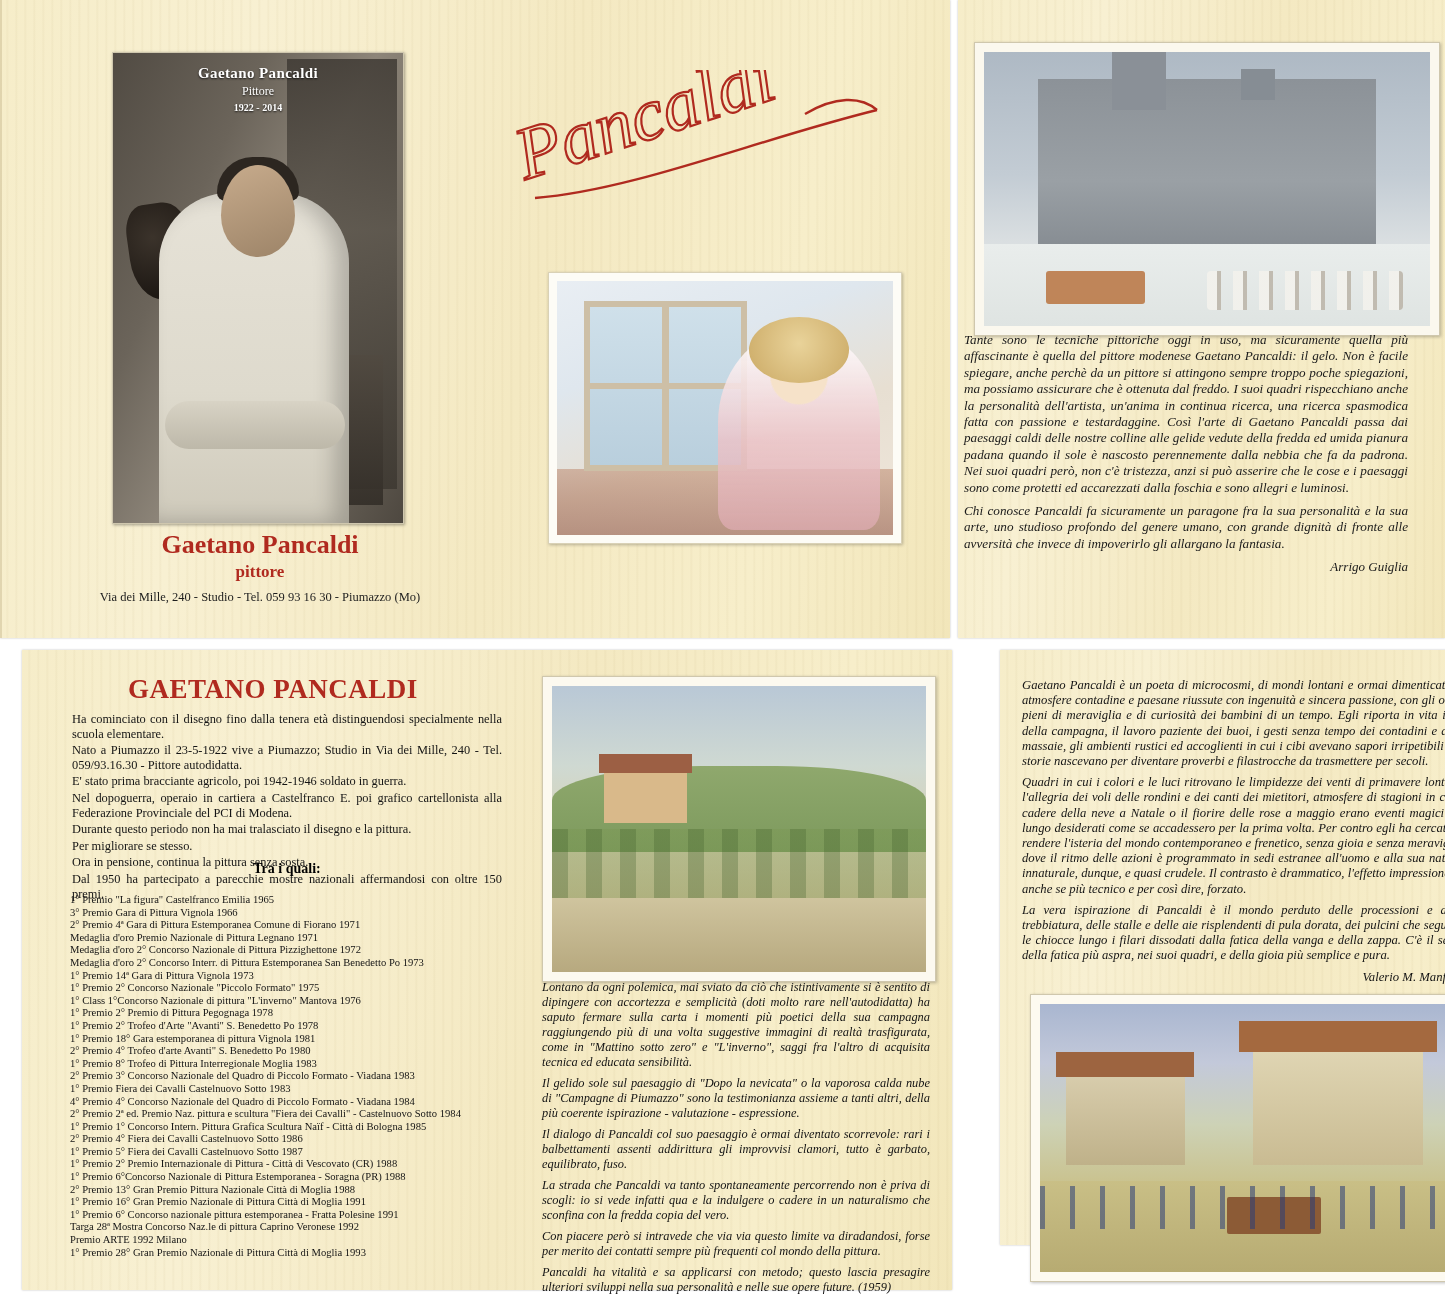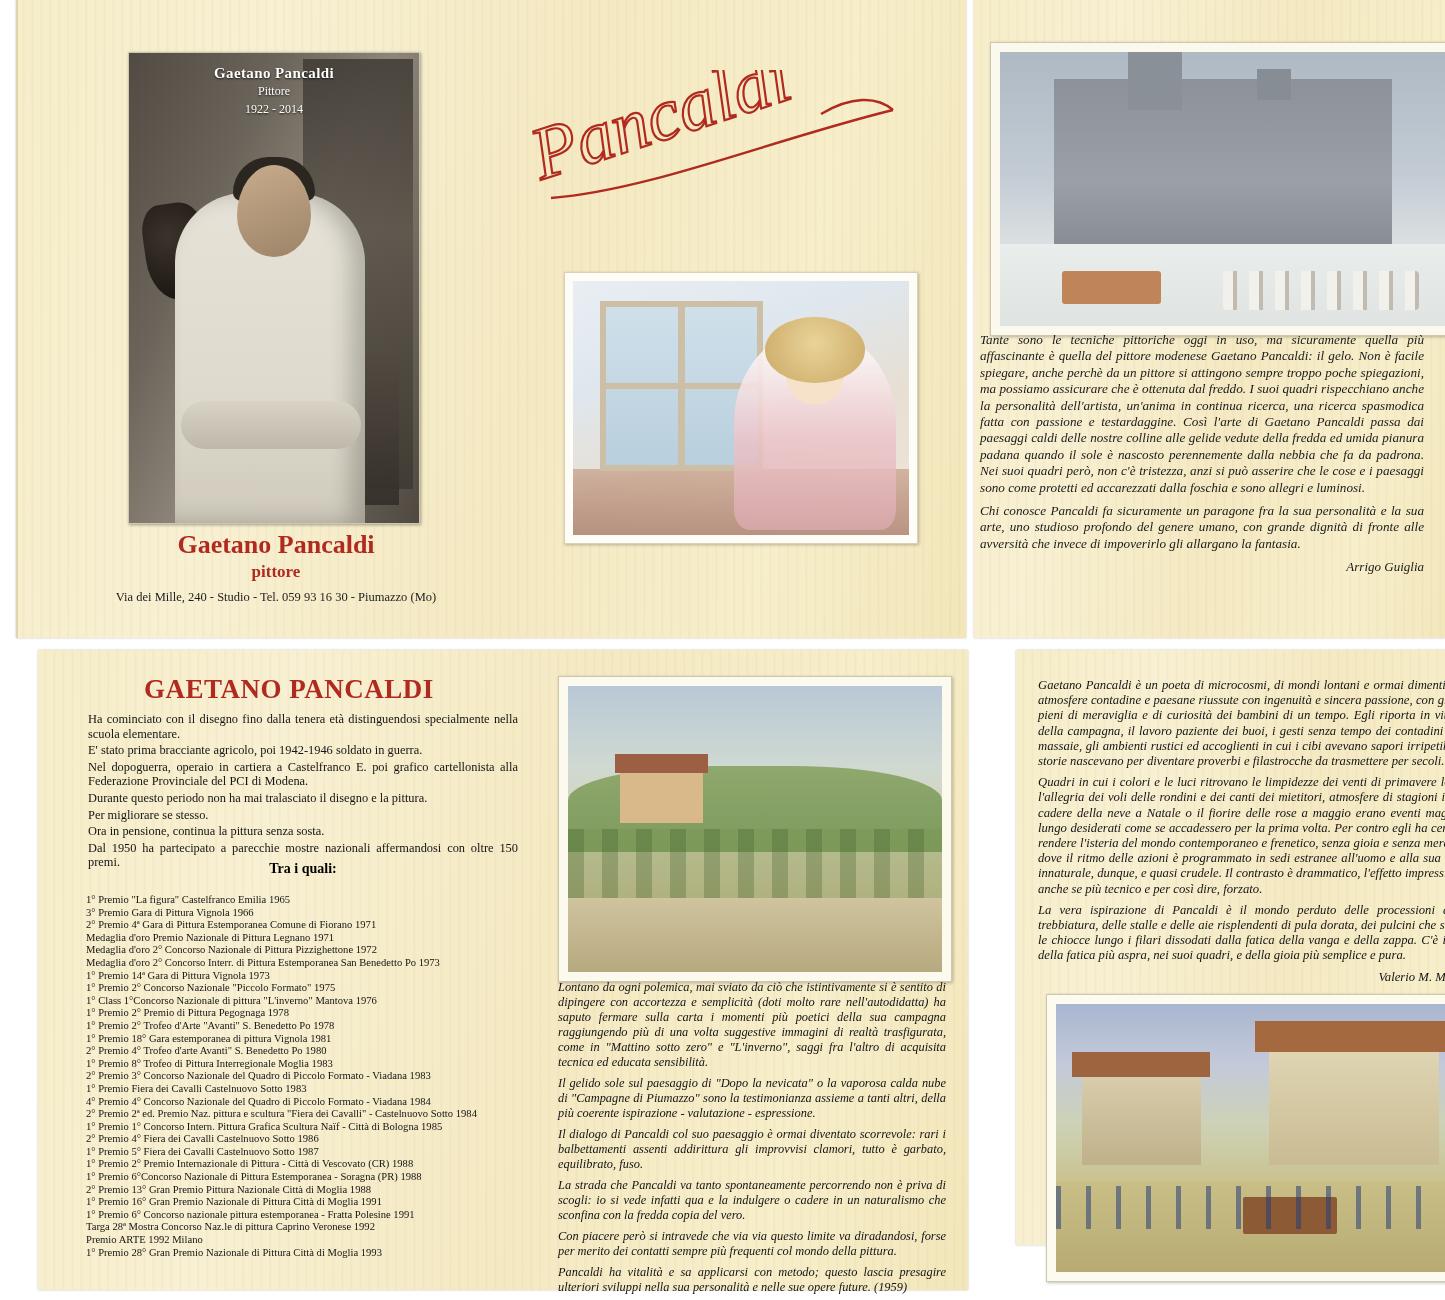--- a/index.html
+++ b/index.html
@@ -1,21 +1,21 @@
 <!DOCTYPE html>
 <html><head>
 <meta charset="utf-8">
 <style>
   html,body{margin:0;padding:0;background:#ffffff;}
   body{width:1445px;height:1300px;font-family:"Liberation Serif",serif;}
   .page{position:relative;width:1445px;height:1300px;background:#ffffff;overflow:hidden;}
 
   
   .panel{position:absolute;background:linear-gradient(100deg,#f6edc9 0%,#f8f0d2 25%,#f4e9c2 55%,#f7eeca 80%,#f2e6ba 100%);
-         box-shadow:0 0 2px rgba(0,0,0,.25);margin-left:16px;}
+         box-shadow:0 0 2px rgba(0,0,0,.25);}
   .panel:before{content:"";position:absolute;inset:0;pointer-events:none;
        background:repeating-linear-gradient(90deg,rgba(255,255,255,0) 0px,rgba(255,255,255,0) 6px,rgba(190,170,120,.10) 7px,rgba(255,255,255,0) 9px);}
 
   
   #tl{left:0;top:0;width:950px;height:638px;}
   #tl .fold{position:absolute;left:0;top:0;width:2px;height:100%;background:rgba(160,140,90,.25);}
 
   .photo-frame{position:absolute;left:112px;top:52px;width:290px;height:470px;background:#efe9dc;
      padding:0;box-shadow:1px 1px 3px rgba(0,0,0,.35);border:1px solid #cfc7ae;}
   .photo{position:absolute;inset:0;background:
@@ -35,21 +35,21 @@
   .ph-arms{position:absolute;left:52px;bottom:74px;width:180px;height:48px;border-radius:24px;
      background:linear-gradient(180deg,#d8d3c5,#bdb8a9);}
   .ph-obj{position:absolute;left:16px;top:150px;width:64px;height:96px;
      background:radial-gradient(circle at 40% 35%,#3b332b,#17120e);border-radius:30% 40% 50% 45%;transform:rotate(-8deg);}
   .ph-chair{position:absolute;right:20px;bottom:18px;width:84px;height:150px;
      background:linear-gradient(180deg,#514a41,#332e28);opacity:.9;}
   .photo-caption{position:absolute;left:0;top:12px;width:100%;text-align:center;color:#fff;
      font-family:"Liberation Serif",serif;text-shadow:0 1px 2px rgba(0,0,0,.8);}
   .photo-caption .n{font-size:15px;font-weight:bold;letter-spacing:.4px;}
   .photo-caption .r{font-size:12px;margin-top:2px;}
-  .photo-caption .y{font-size:12px;font-weight:normal;margin-top:3px;}
+  .photo-caption .y{font-size:10px;font-weight:bold;margin-top:3px;}
 
   .tl-name{position:absolute;left:60px;top:530px;width:400px;text-align:center;color:#b02a1f;
      font-size:26px;font-weight:bold;font-family:"Liberation Serif",serif;}
   .tl-role{position:absolute;left:60px;top:562px;width:400px;text-align:center;color:#b02a1f;
      font-size:17px;font-weight:bold;}
   .tl-addr{position:absolute;left:40px;top:590px;width:440px;text-align:center;color:#1d1d1d;font-size:12.5px;}
 
   .logo{position:absolute;left:505px;top:70px;width:400px;height:150px;}
   .logo svg{width:100%;height:100%;}
 
@@ -196,20 +196,21 @@
       <p>Chi conosce Pancaldi fa sicuramente un paragone fra la sua personalità e la sua arte, uno studioso profondo del genere umano, con grande dignità di fronte alle avversità che invece di impoverirlo gli allargano la fantasia.</p>
       <div class="sig">Arrigo Guiglia</div>
     </div>
   </div>
 
   <div class="panel" id="bl">
     <div class="bl-title">GAETANO PANCALDI</div>
 
     <div class="bl-body">
       <p>Ha cominciato con il disegno fino dalla tenera età distinguendosi specialmente nella scuola elementare.</p>
+      <p>Nato a Piumazzo il 23-5-1922 vive a Piumazzo; Studio in Via dei Mille, 240 - Tel. 059/93.16.30 - Pittore autodidatta.</p>
       <p>E' stato prima bracciante agricolo, poi 1942-1946 soldato in guerra.</p>
       <p>Nel dopoguerra, operaio in cartiera a Castelfranco E. poi grafico cartellonista alla Federazione Provinciale del PCI di Modena.</p>
       <p>Durante questo periodo non ha mai tralasciato il disegno e la pittura.</p>
       <p>Per migliorare se stesso.</p>
       <p>Ora in pensione, continua la pittura senza sosta.</p>
       <p>Dal 1950 ha partecipato a parecchie mostre nazionali affermandosi con oltre 150 premi.</p>
     </div>
 
     <div class="tra-quali">Tra i quali:</div>
 

